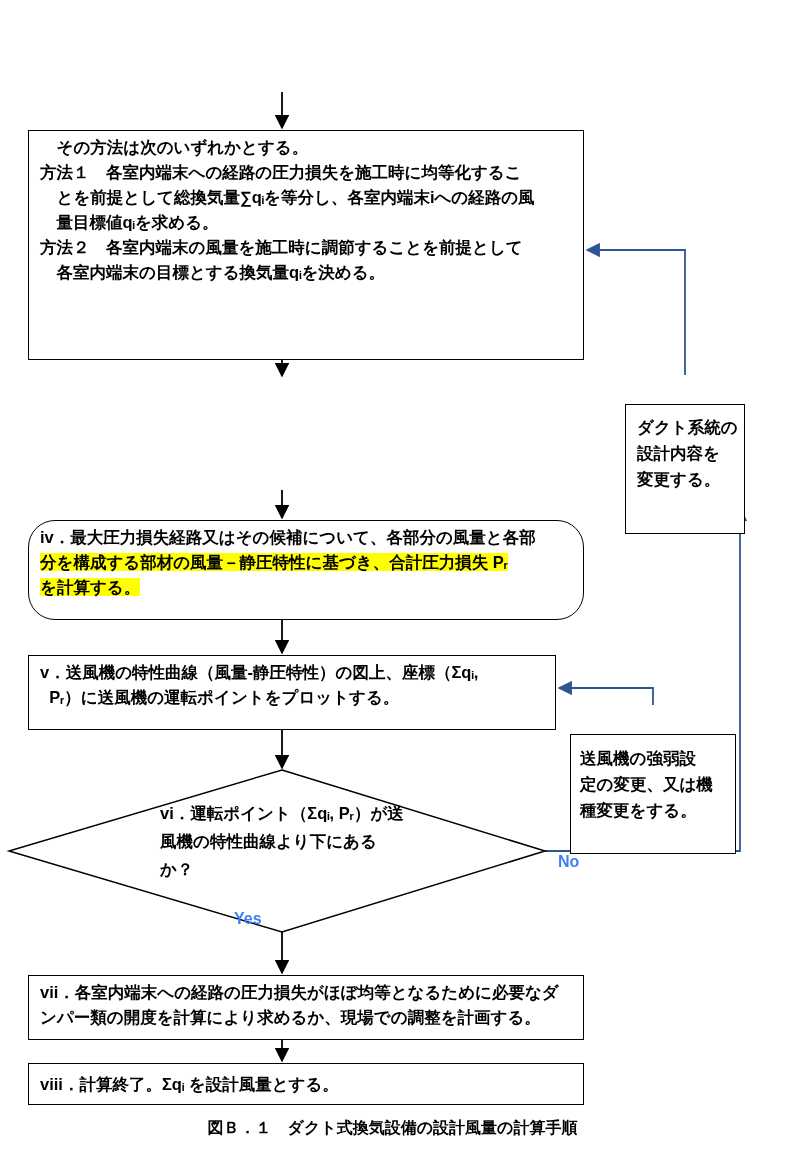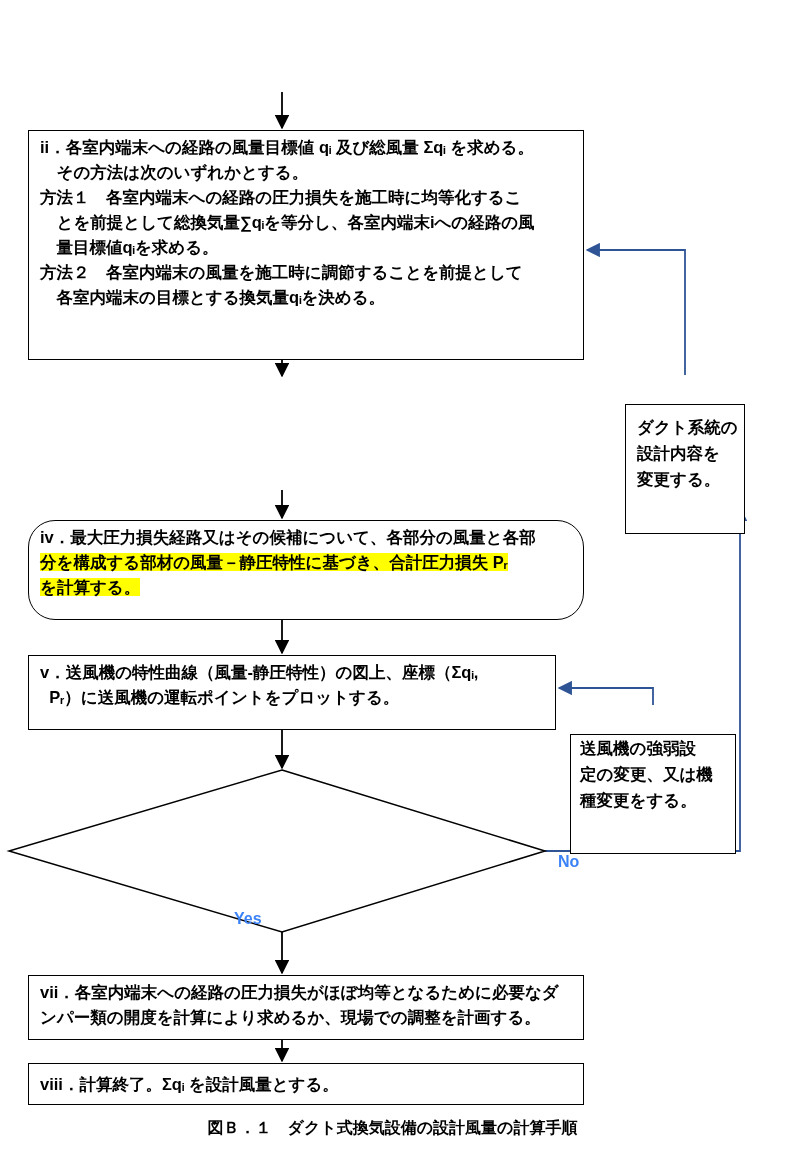--- a/index.html
+++ b/index.html
@@ -11,21 +11,21 @@
   }
   svg.overlay { position:absolute; left:0; top:0; width:785px; height:1156px; }
   .box {
     position:absolute; border:1.5px solid var(--border,#000); background:#fff;
     padding:4px 6px 4px 11px; font-size:16.5px; line-height:25px;
   }
   .ln { white-space:pre; }
   .hl { background:var(--highlight,#ffff00); }
   .sidebox { line-height:26px;margin-top:29px; }
   #duct-box { left:625px; top:375px; width:120px; height:130px; padding:9px 4px 4px 11px; }
-  #fan-box  { left:570px; top:705px; width:166px; height:120px; padding:0 4px 4px 9px;  }
+  #fan-box  { left:570px; top:705px; width:166px; height:120px; padding:10px 4px 4px 9px;  }
   #b1 { left:28px; top:30px;   width:556px; height:62px;  }
   #b2 { left:28px; top:130px;  width:556px; height:230px; }
   #b3 { left:28px; top:378px;  width:556px; height:112px; }
   #b4 { left:28px; top:520px;  width:556px; height:100px;border-radius:27px; }
   #b5 { left:28px; top:655px;  width:528px; height:75px;  }
   #b7 { left:28px; top:975px;  width:556px; height:65px;  }
   #b8 { left:28px; top:1063px; width:556px; height:42px; padding-top:8px; }
   .dtext { position:absolute; left:160px; top:799px; font-size:16.5px; line-height:28px; }
   .lbl { position:absolute; font-size:16px; color:#3b82f6; }
   #yes-label { left:190px; top:910px;margin-left:44px; }
@@ -63,41 +63,45 @@
     <polyline class="fb" points="545,851 740,851 740,508" marker-end="url(#mfb)"></polyline>
     <line class="fb" x1="650" y1="851" x2="650" y2="828" marker-end="url(#mfb)"></line>
     <polyline class="fb" points="685,375 685,250 587,250" marker-end="url(#mfb)"></polyline>
     <polyline class="fb" points="653,705 653,688 559,688" marker-end="url(#mfb)"></polyline>
 
     <polygon class="diamond-shape" points="282,770 545,851 282,932 9,851"></polygon>
   </svg>
 
 
   <div class="box" id="b2">
-    <div class="ln">ii．各室内端末への経路の風量目標値 qᵢ 及び総風量 Σqᵢ を求める。</div>
     <div class="ln">　その方法は次のいずれかとする。</div>
     <div class="ln">方法１　各室内端末への経路の圧力損失を施工時に均等化するこ</div>
     <div class="ln">　とを前提として総換気量∑qᵢを等分し、各室内端末iへの経路の風</div>
     <div class="ln">　量目標値qᵢを求める。</div>
     <div class="ln">方法２　各室内端末の風量を施工時に調節することを前提として</div>
     <div class="ln">　各室内端末の目標とする換気量qᵢを決める。</div>
   </div>
 
 
   <div class="box" id="b4">
     <div class="ln">iv．最大圧力損失経路又はその候補について、各部分の風量と各部</div>
     <div class="ln"><span class="hl">分を構成する部材の風量－静圧特性に基づき、合計圧力損失 Pᵣ</span></div>
     <div class="ln"><span class="hl">を計算する。</span></div>
   </div>
 
   <div class="box" id="b5">
     <div class="ln">v．送風機の特性曲線（風量-静圧特性）の図上、座標（Σqᵢ,</div>
     <div class="ln">  Pᵣ）に送風機の運転ポイントをプロットする。</div>
   </div>
 
+  <div class="dtext">
+    <div class="ln">vi．運転ポイント（Σqᵢ, Pᵣ）が送</div>
+    <div class="ln">風機の特性曲線より下にある</div>
+    <div class="ln">か？</div>
+  </div>
 
   <div class="lbl" id="yes-label">Yes</div>
   <div class="lbl" id="no-label">No</div>
 
   <div class="box" id="b8">
     <div class="ln">viii．計算終了。Σqᵢ を設計風量とする。</div>
   </div>
 
   <div class="box" id="b7">
     <div class="ln">vii．各室内端末への経路の圧力損失がほぼ均等となるために必要なダ</div>

